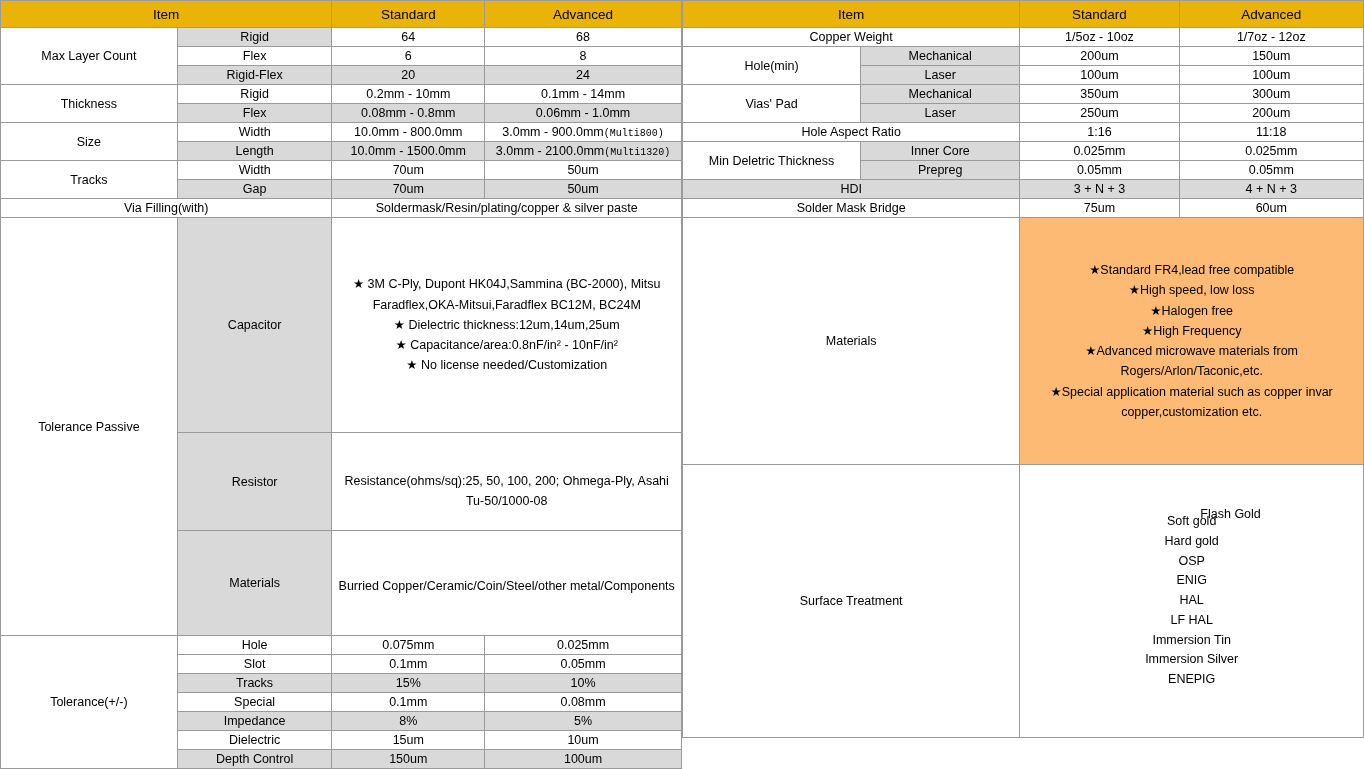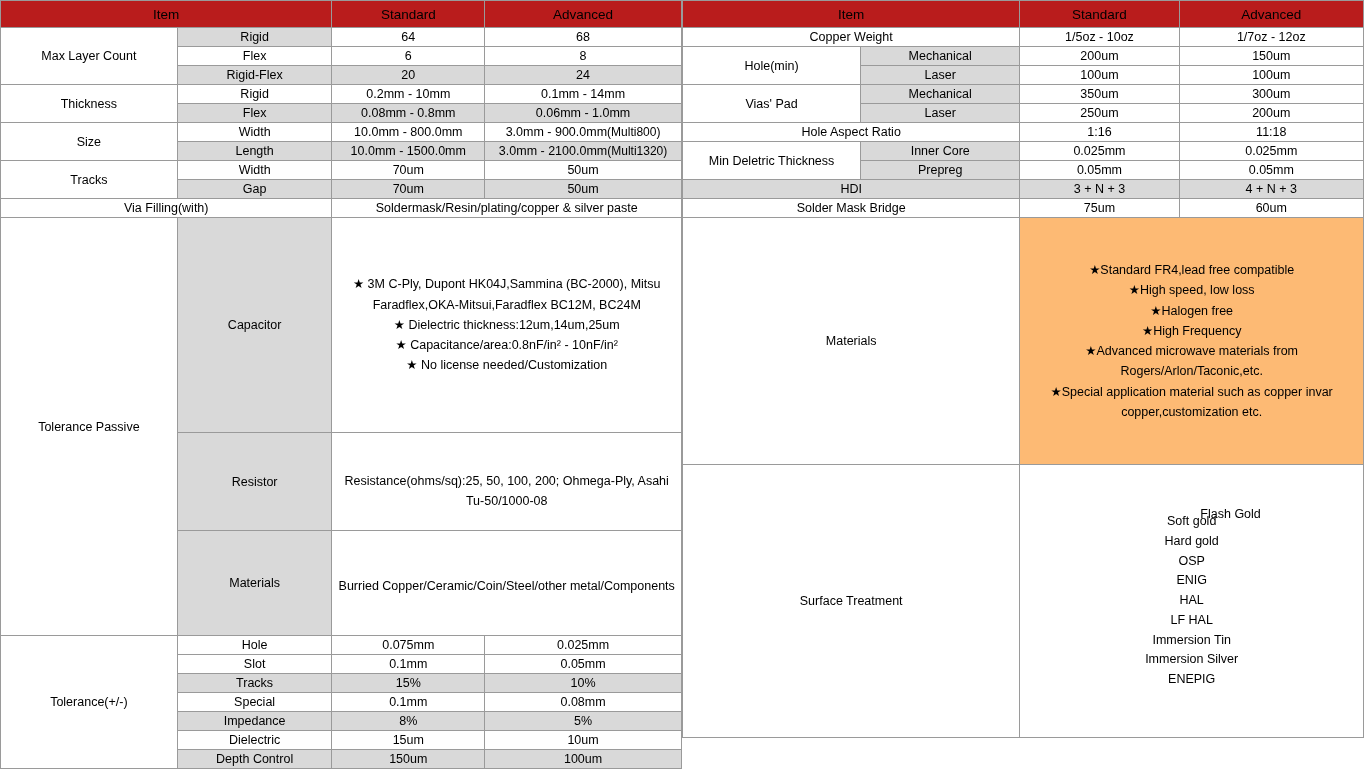--- a/index.html
+++ b/index.html
@@ -24,42 +24,43 @@
     font-size: 12.5px;
   }
   table.spec td, table.spec th {
     border: 1px solid #9a9a9a;
     text-align: center;
     vertical-align: middle;
     padding: 2px 3px;
     font-weight: normal;
   }
   .hdr {
-    background: #b91c1c;
+    background: #eab308;
     font-weight: bold;
     font-size: 13.5px;
     height: 22px;
   }
   .grey {
     background: #d9d9d9;
   }
   .white {
     background: #ffffff;
   }
   .bullets {
     text-align: left;
     padding-left: 8px;
     vertical-align: middle;
     line-height: 1.62;
     margin-left: 10px;
   }
   .bullets div { white-space: nowrap; }
   .sub {
-    font-size: 12px;
+    font-size: 10px;
     vertical-align: bottom;
+    font-family: Liberation Mono, monospace;
   }
   .outer {
     width: 1364px;
     height: 769px;
     display: flex;
     gap: 0px;
   }
   .half {
     width: 682px;
   }

